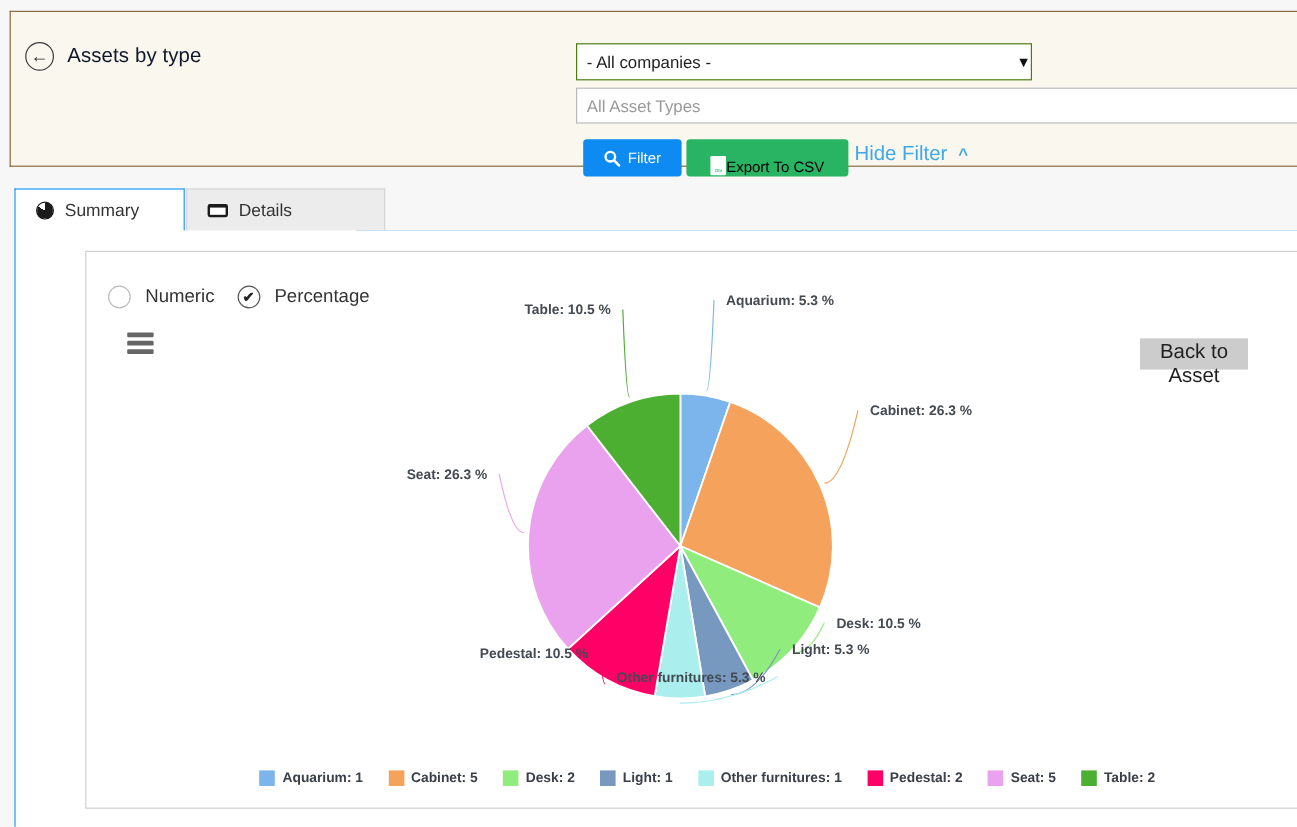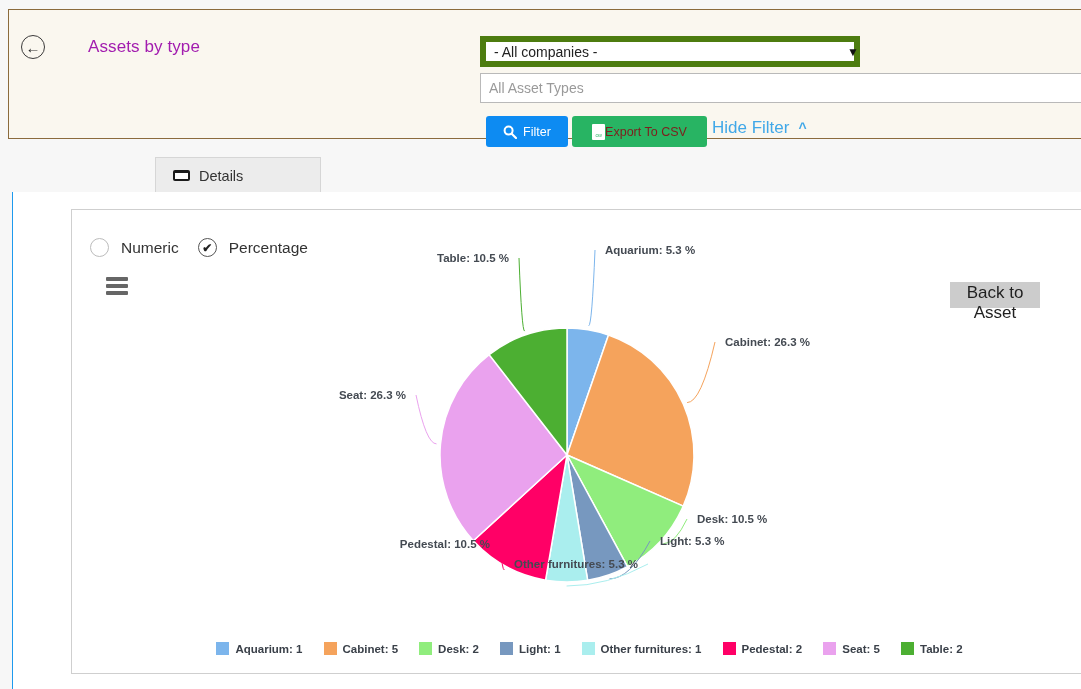--- a/index.html
+++ b/index.html
@@ -29,31 +29,30 @@
   .back-circle {
     width: 24px; height: 24px;
     border: 1.5px solid #3a3a3a;
     border-radius: 50%;
     display: flex; align-items: center; justify-content: center;
     color: #2b2b2b;
     font-size: 15px; line-height: 1;
   }
   #page-title {
     font-size: 17px;
-    color: #a21caf;
+    color: #0f172a;
     letter-spacing: .1px;
-    margin-left: 32px;
   }
 
   #company-select {
     position: absolute;
     left: 471px; top: 26px;
     width: 380px; height: 31px;
     background: #fff;
-    border: 6px solid #4d7c0f;
+    border: 1px solid #4d7c0f;
     font-family: "Liberation Sans", sans-serif;
     font-size: 14px;
     color: #222;
     padding: 0 8px;
     appearance: none;
     -webkit-appearance: none;
   }
   #company-select-arrow {
     position: absolute;
     left: 838px; top: 35px;
@@ -86,22 +85,22 @@
     font-size: 12.5px;
     font-family: "Liberation Sans", sans-serif;
   }
   #export-button {
     position: absolute;
     left: 563px; top: 106px;
     width: 135px; height: 31px;
     background: #28b463;
     border: none;
     border-radius: 3px;
-    color: #7f1d1d;
-    display: flex; align-items: center; justify-content: center; gap: 0;
+    color: #000000;
+    display: flex; align-items: flex-end; justify-content: center; gap: 0;
     cursor: pointer;
     font-size: 12.5px;
     font-family: "Liberation Sans", sans-serif;
   }
   .csv-glyph {
     width: 13px; height: 16px;
     background: #fff;
     border-radius: 1px;
     position: relative;
     display: inline-block;
@@ -300,20 +299,24 @@
     <span>Export To CSV</span>
   </button>
 
   <div id="hide-filter">
     <span>Hide Filter</span>
     <span class="chev">^</span>
   </div>
 </div>
 
 <div id="tab-strip">
+  <div class="tab" id="tab-summary">
+    <span class="pie-icon"></span>
+    <span>Summary</span>
+  </div>
   <div class="tab" id="tab-details">
     <span class="card-icon"></span>
     <span>Details</span>
   </div>
 </div>
 <div id="tabs-underline"></div>
 
 <div id="content-outer">
   <div id="content-card">
 

